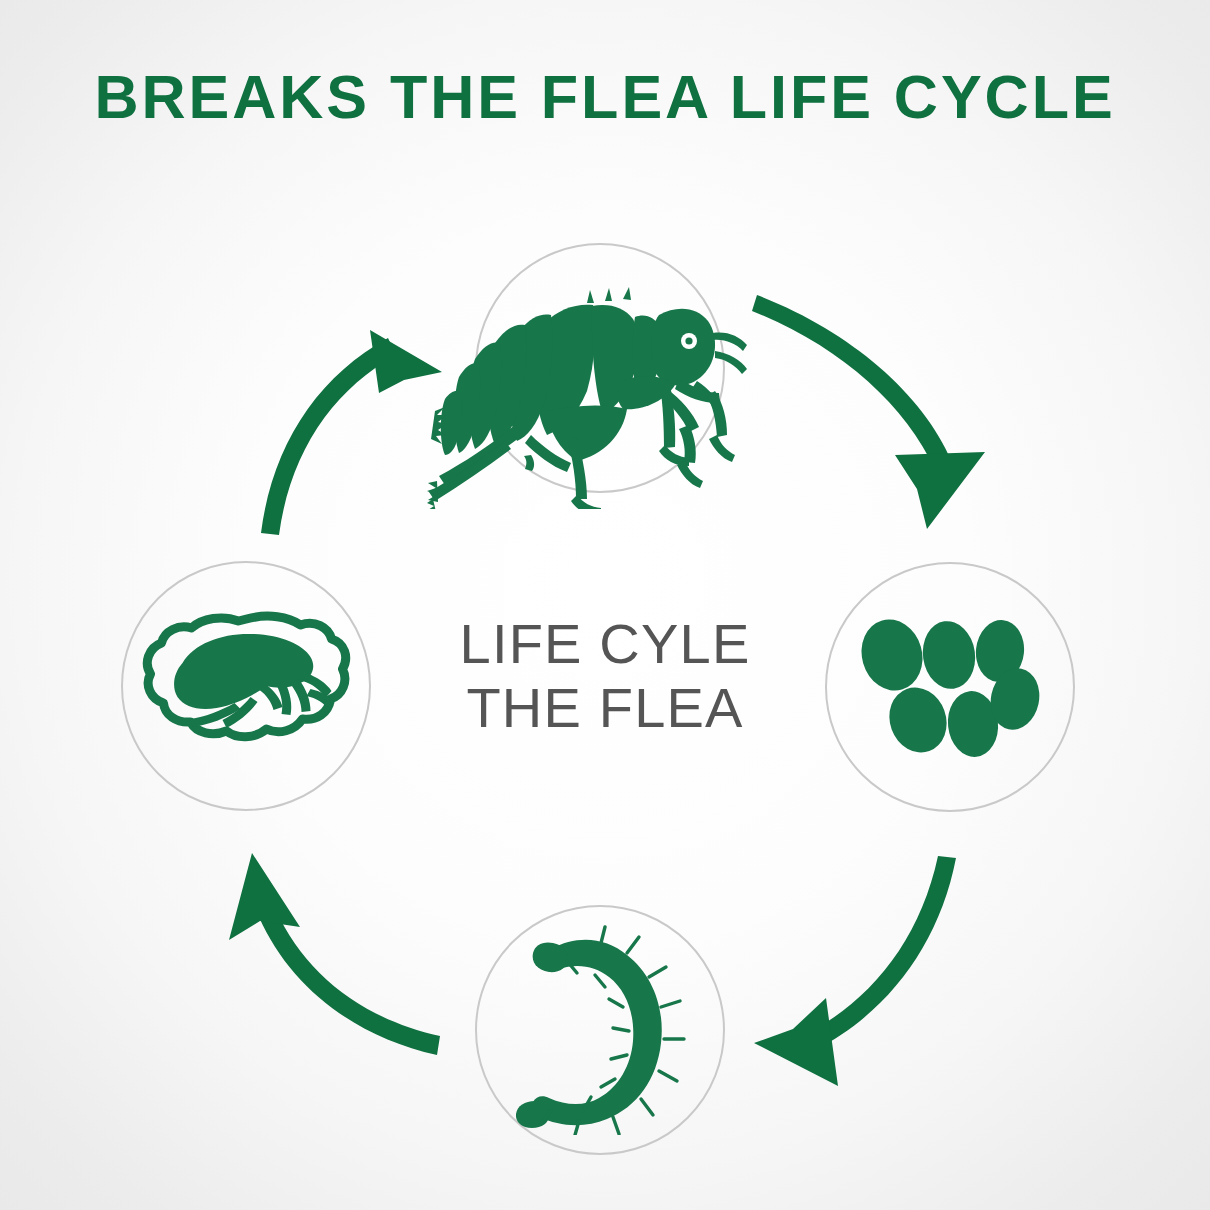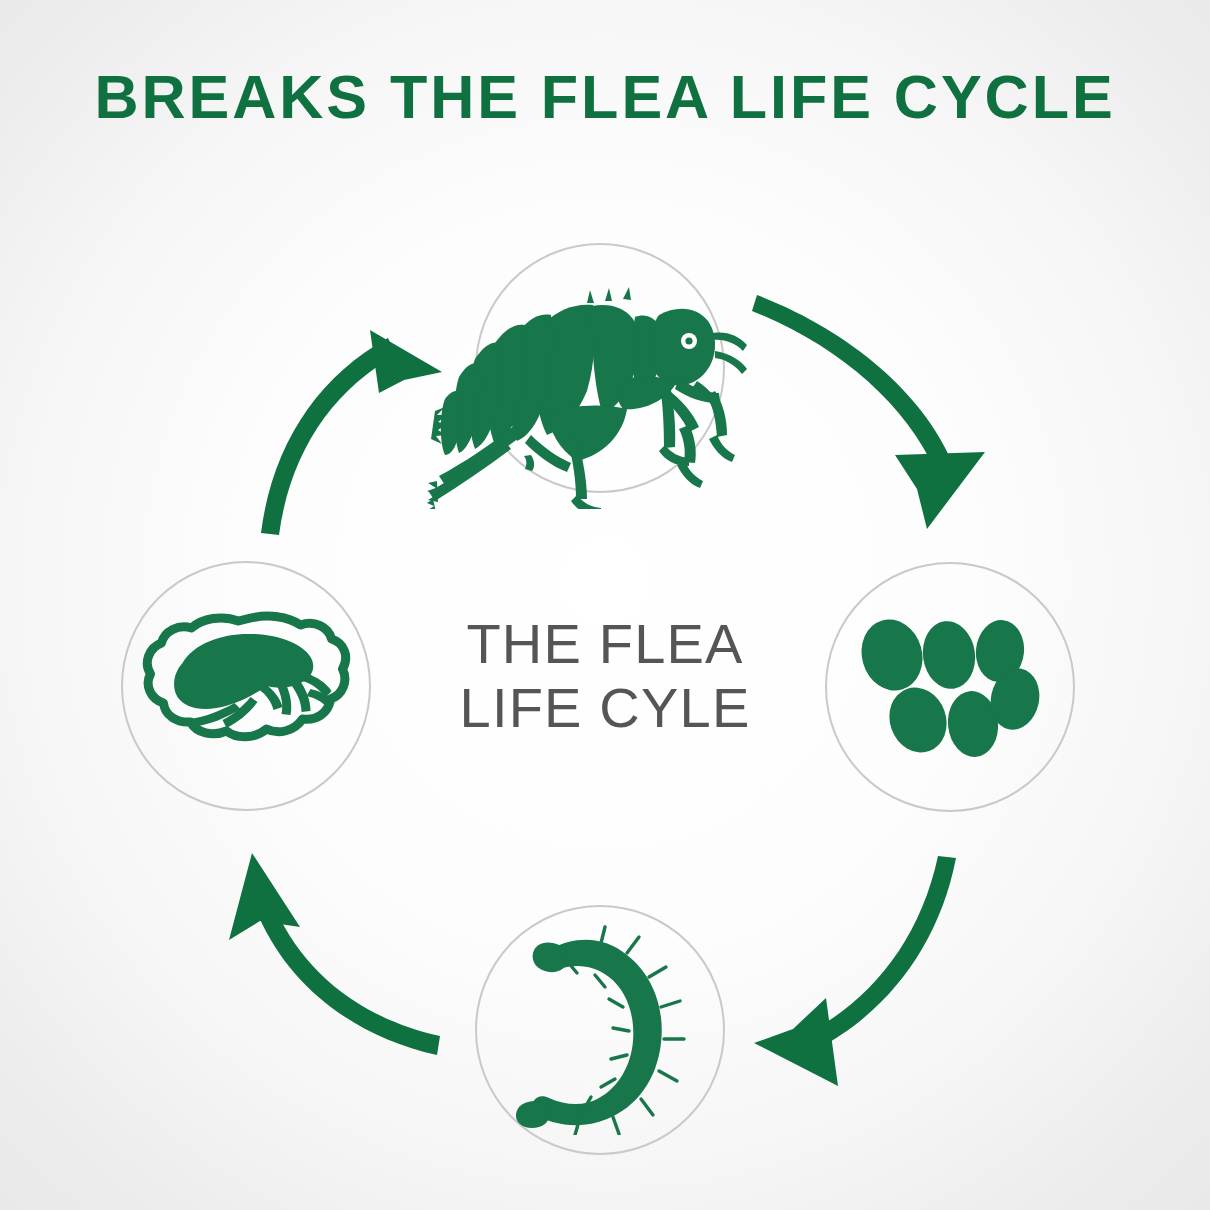--- a/index.html
+++ b/index.html
@@ -331,17 +331,17 @@
         <path d="M168,62 C178,66 188,72 193,80 l-6,7 C182,79 174,73 164,70 Z"></path>
         <path d="M172,78 C182,80 191,85 196,92 l-6,6 C185,92 178,87 168,85 Z"></path>
 
         <path d="M96,92 C82,100 66,106 52,108 l2,8 C70,114 88,107 102,98 Z"></path>
         <path d="M112,86 C104,96 94,104 84,109 l4,8 C100,111 111,102 119,91 Z"></path>
       </g>
     </svg>
   </div>
 
   <div id="center-label">
+    <span class="ln">LIFE CYLE</span>
     <span class="ln">THE FLEA</span>
-    <span class="ln">LIFE CYLE</span>
   </div>
 
 </div>
 
 </body></html>

